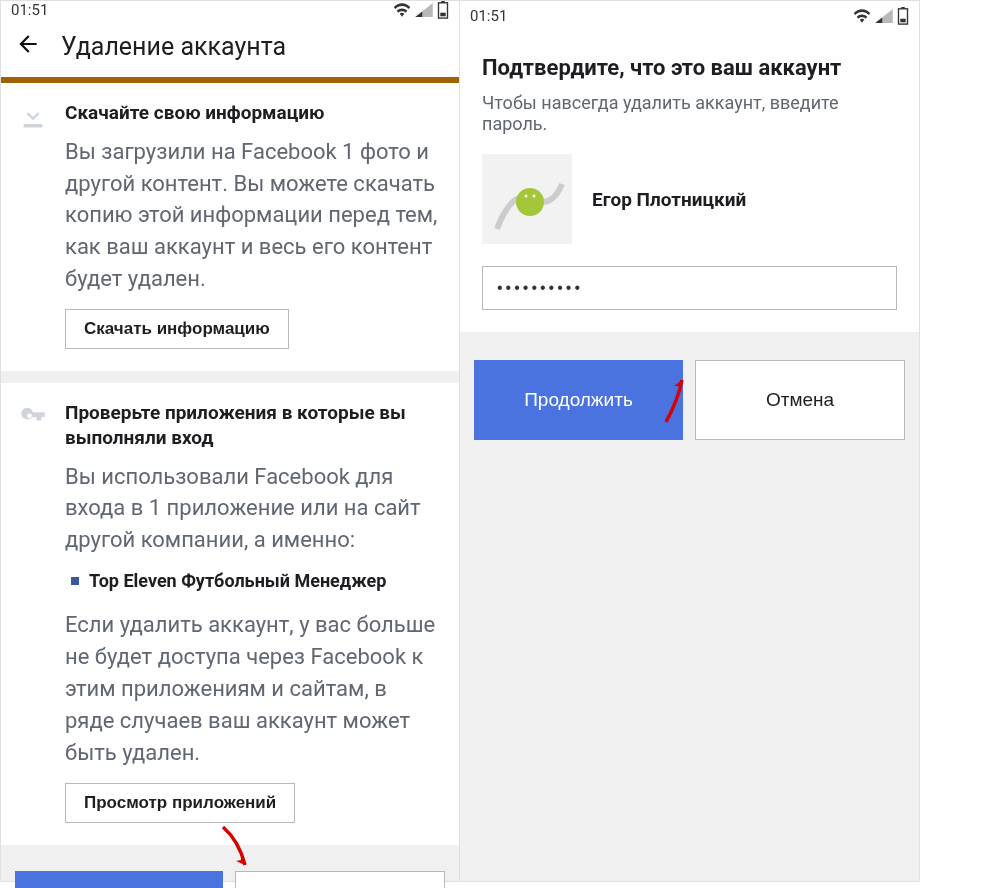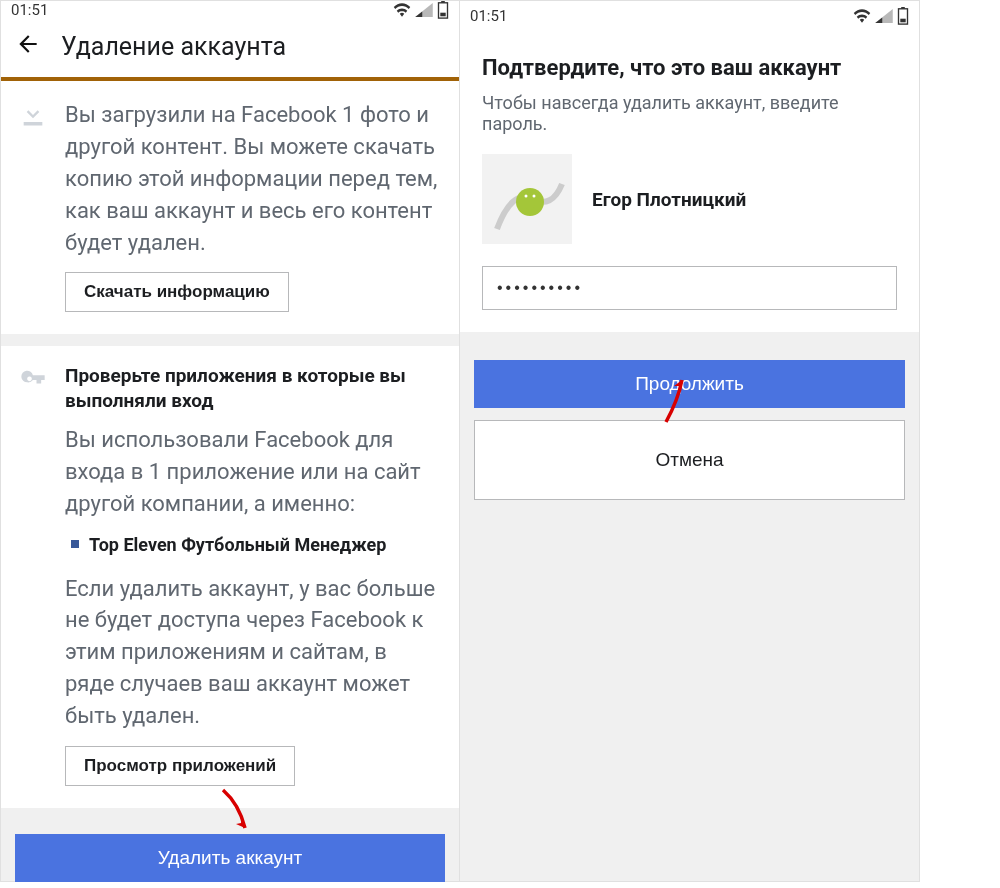--- a/index.html
+++ b/index.html
@@ -31,21 +31,21 @@
     font-size: 15px;
     color: #333;
   }
   .status-icons {
     display: flex;
     align-items: center;
     gap: 4px;
   }
   .titlebar {
     background: #fff;
-    border-bottom: 4px solid #a16207;
+    border-bottom: 6px solid #a16207;
     display: flex;
     align-items: center;
     padding: 12px 14px 16px 14px;
     gap: 20px;
   }
   .back-arrow {
     font-size: 26px;
     line-height: 1;
     color: #111;
   }
@@ -104,21 +104,21 @@
     padding: 9px 18px;
     font-size: 17px;
     color: #1c1e21;
     background: #fff;
     cursor: pointer;
     font-weight: 600;
   }
   .action-area {
     padding: 14px 14px 18px 14px;
     display: flex;
-    flex-direction: column;
+    flex-direction: row;
     gap: 12px;
     position: relative;
   }
   .btn-primary {
     background: #4a73e0;
     color: #fff;
     font-size: 19px;
     text-align: center;
     padding: 13px 0;
     border: none;
@@ -220,20 +220,21 @@
     <span class="title-text">Удаление аккаунта</span>
   </div>
 
   <div class="card">
     <div class="card-icon">
       <svg viewBox="0 0 24 24">
           <path fill="#cfd4da" d="M12 2v10l4-4 1.4 1.4L12 14.8 6.6 9.4 8 8l4 4V2h0zM4 18h16v3H4z"></path>
         </svg>
     </div>
     <div class="card-body">
+      <div class="card-heading">Скачайте свою информацию</div>
       <div class="card-text">Вы загрузили на Facebook 1 фото и другой контент. Вы можете скачать копию этой информации перед тем, как ваш аккаунт и весь его контент будет удален.</div>
       <button class="btn-outline">Скачать информацию</button>
     </div>
   </div>
 
   <div class="card">
     <div class="card-icon">
       <svg viewBox="0 0 24 24">
           <path fill="#cfd4da" d="M7 14a5 5 0 1 1 4.9-6H22v4h-3v3h-4v-3h-3.1A5 5 0 0 1 7 14zm0-3a2 2 0 1 0 0-0.01z"></path>
         </svg>

